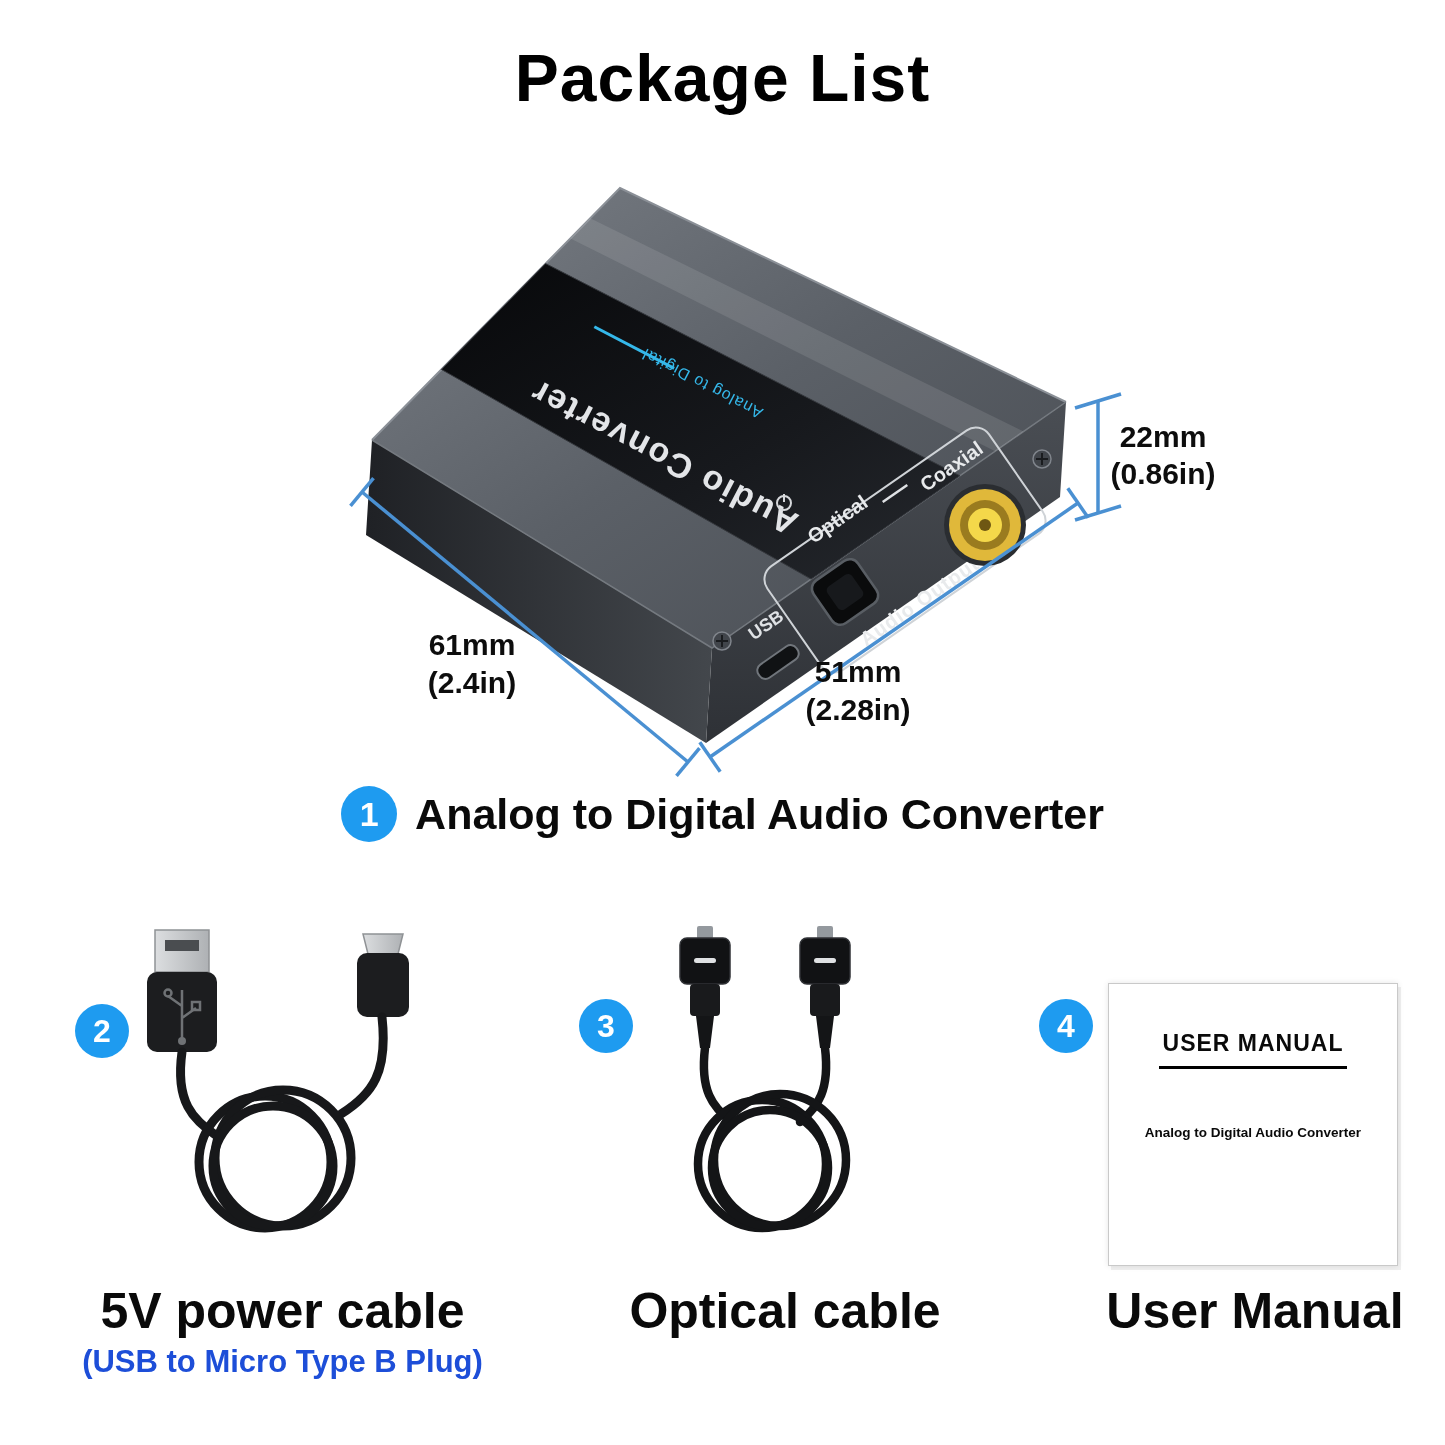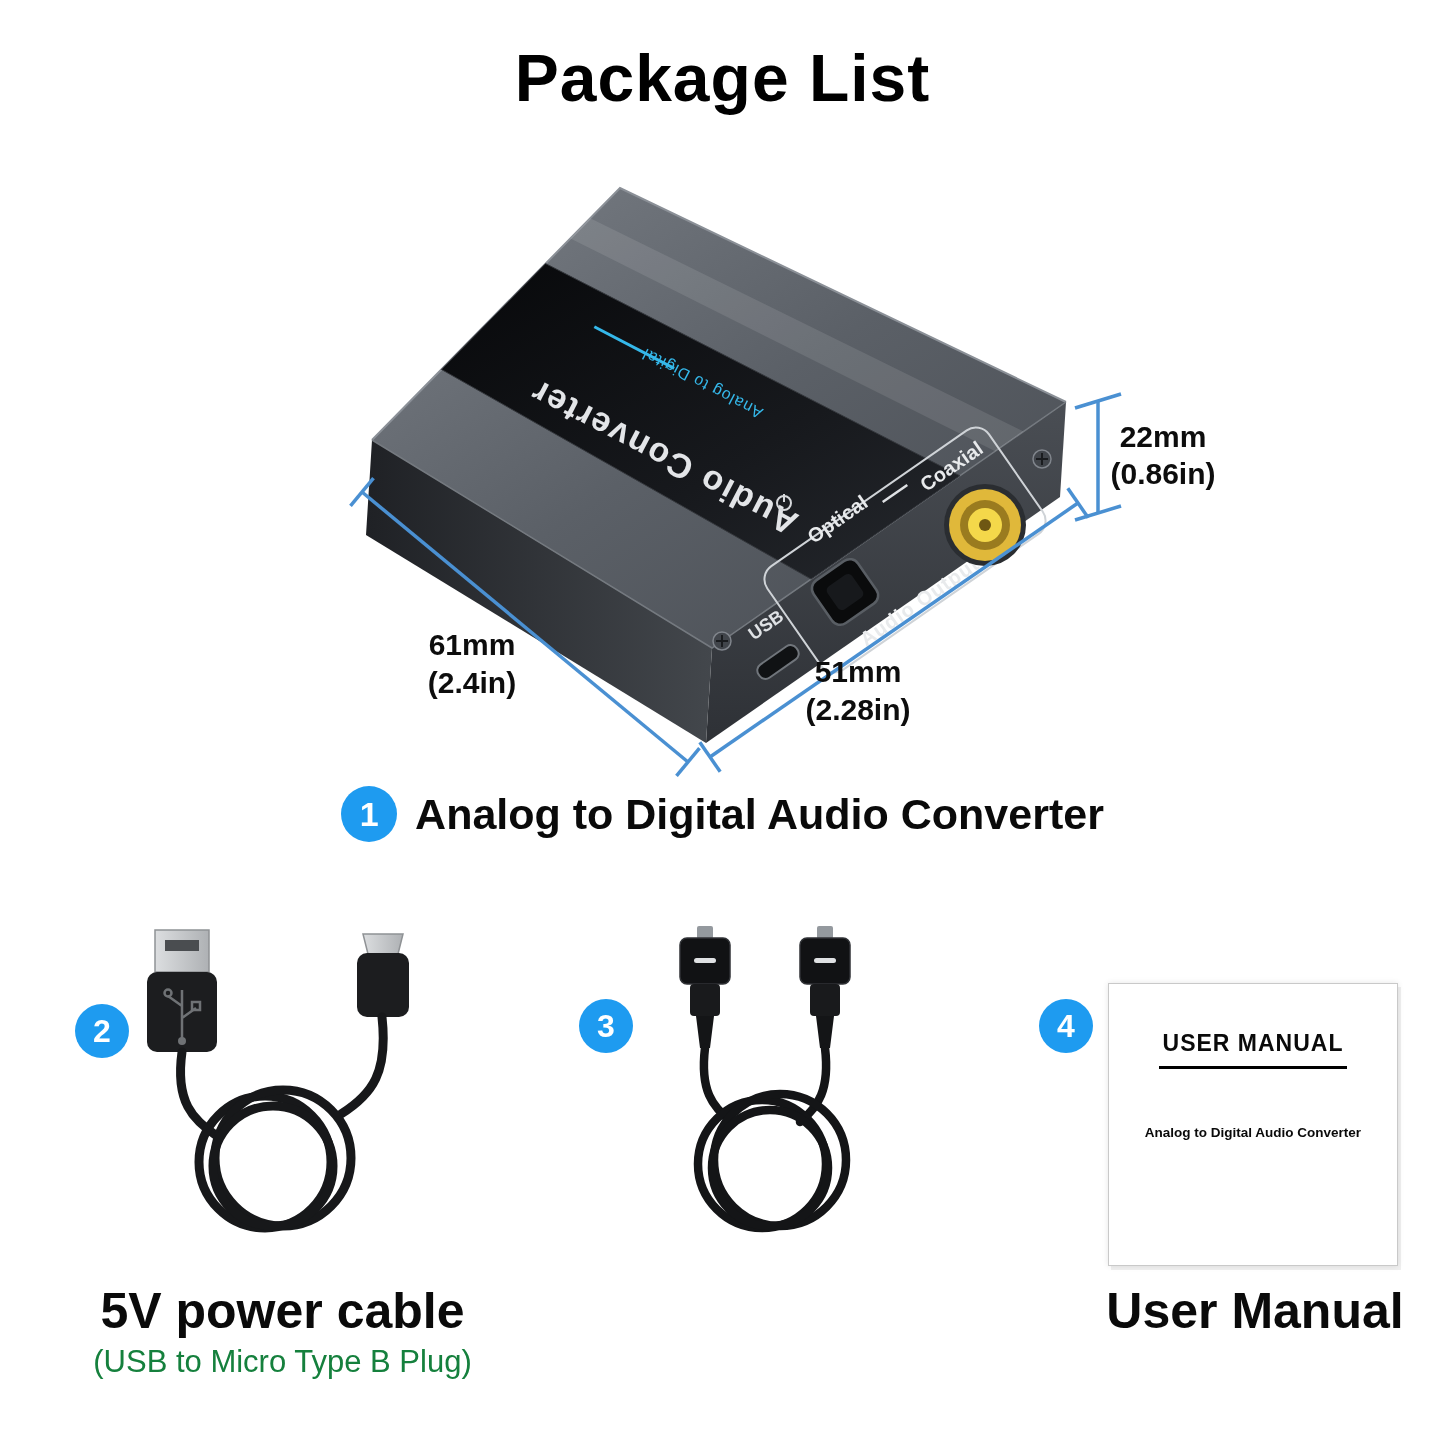--- a/index.html
+++ b/index.html
@@ -35,21 +35,21 @@
     background:#ffffff; border:1px solid #c9c9c9; box-sizing:border-box;
     box-shadow:3px 4px 0 rgba(0,0,0,0.06), 0 0 6px rgba(0,0,0,0.10);
   }
   .manual-title {
     display:table; margin:46px auto 0; font-size:23px; font-weight:bold;
     letter-spacing:1px; border-bottom:3px solid #000; padding:0 4px 9px;
   }
   .manual-subtitle { margin-top:56px; text-align:center; font-size:13.5px; font-weight:bold; }
 
   .caption { position:absolute; text-align:center; font-size:50px; font-weight:bold; }
-  .subcaption { position:absolute; text-align:center; font-size:31px; font-weight:normal; color:#15803d; }
+  .subcaption { position:absolute; text-align:center; font-size:31px; font-weight:bold; color:#1d4ed8; }
   .cap-a   { left:55px;   top:1282px; width:455px; }
   .cap-a-sub{ left:30px;  top:1344px; width:505px; }
   .cap-b   { left:560px;  top:1282px; width:450px; }
   .cap-c   { left:1030px; top:1282px; width:450px; }
 </style>
 </head>
 <body>
 
 <div class="canvas">
 
@@ -217,15 +217,16 @@
     </g>
   </svg>
 
   <div class="manual-page">
     <div class="manual-title">USER MANUAL</div>
     <div class="manual-subtitle">Analog to Digital Audio Converter</div>
   </div>
 
   <div class="caption cap-a">5V power cable</div>
   <div class="subcaption cap-a-sub">(USB to Micro Type B Plug)</div>
+  <div class="caption cap-b">Optical cable</div>
   <div class="caption cap-c">User Manual</div>
 
 </div>
 
 </body></html>

